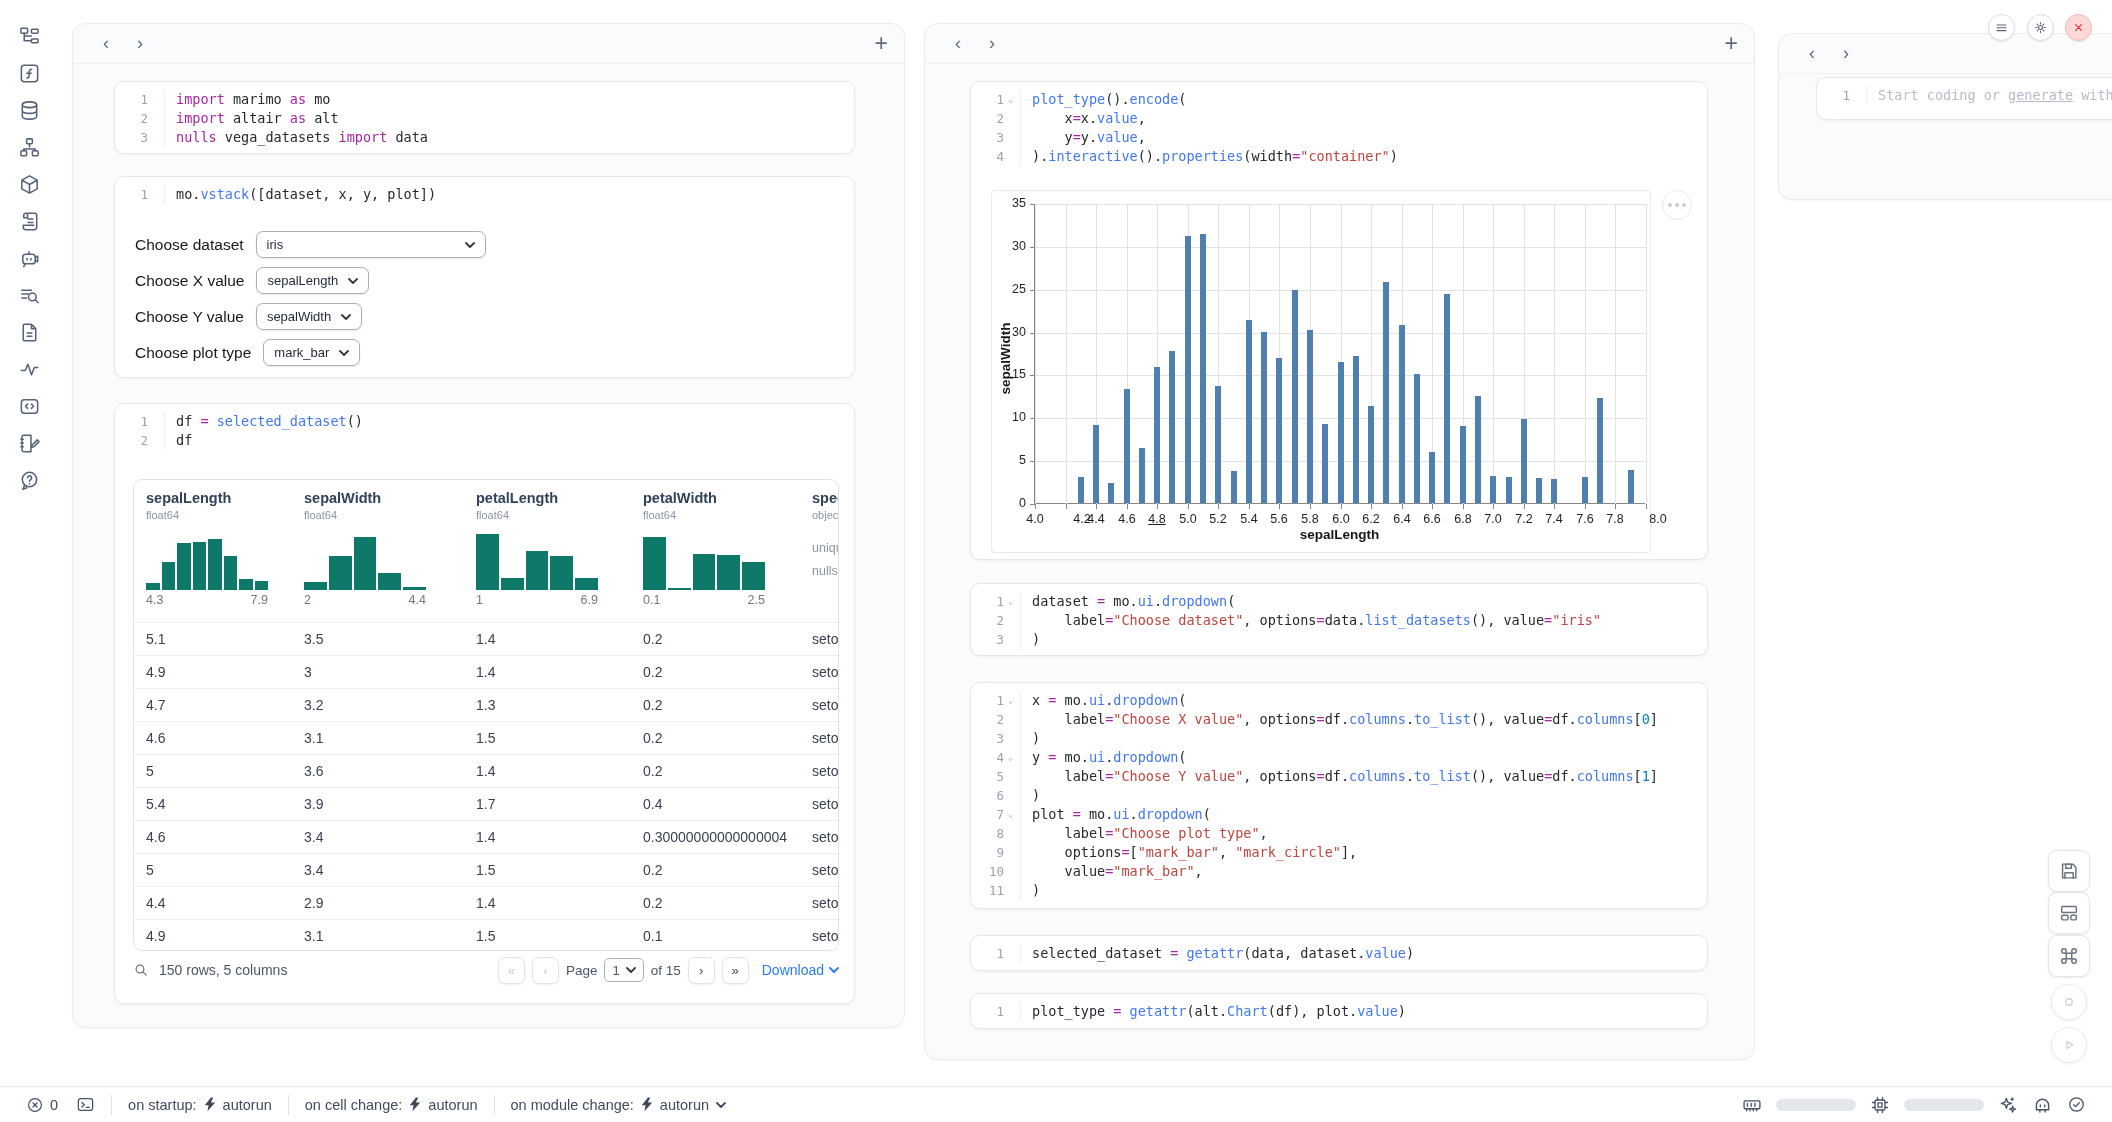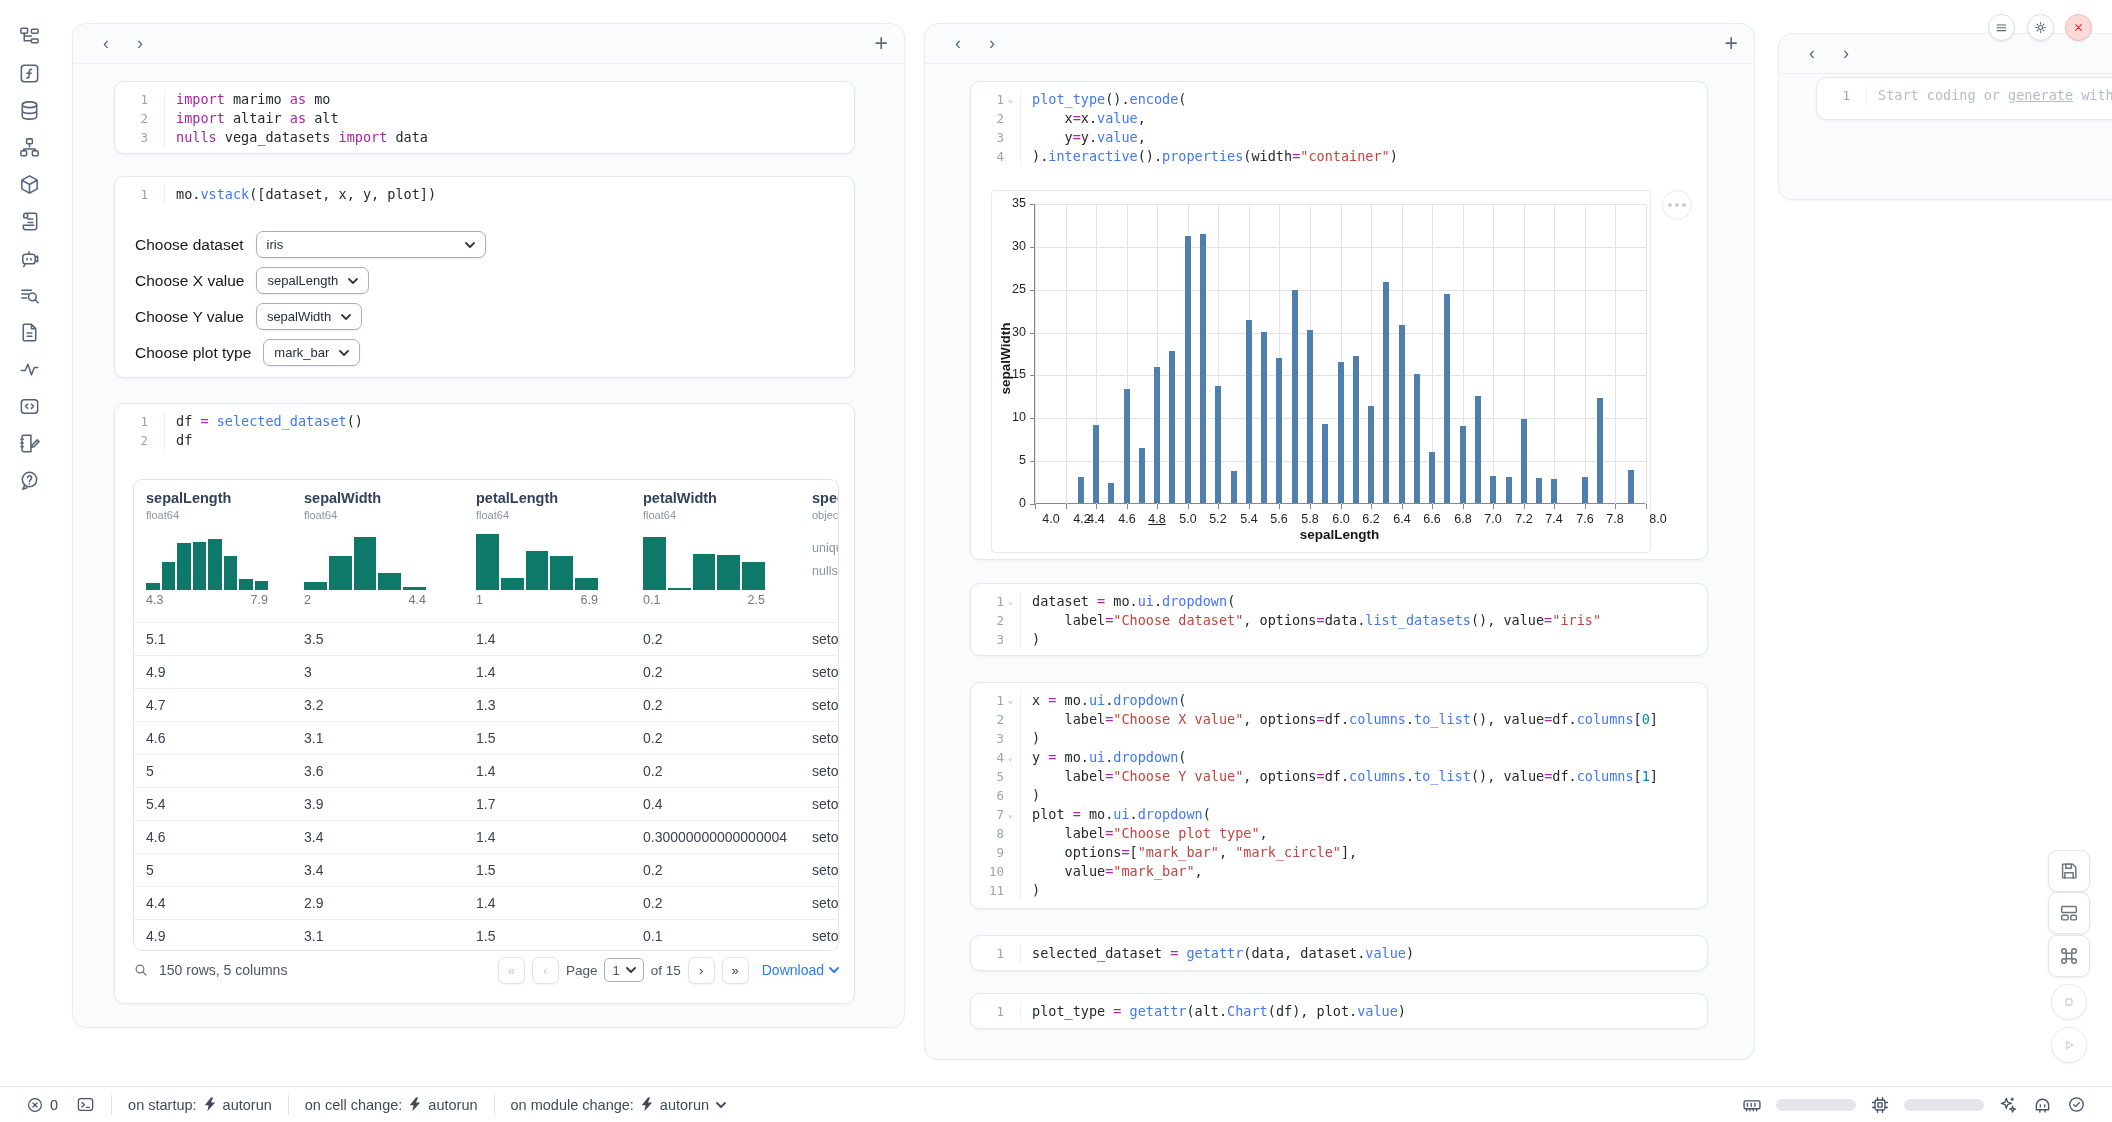--- a/index.html
+++ b/index.html
@@ -529,21 +529,21 @@
           <span class="ln">4</span>
           <span class="fold"></span>
         </div>
         <span class="codetxt"><span class="tk-p">).</span><span class="tk-f">interactive</span><span class="tk-p">().</span><span class="tk-f">properties</span><span class="tk-p">(width</span><span class="tk-k">=</span><span class="tk-s">"container"</span><span class="tk-p">)</span></span>
       </div>
     </div>
   <div class="chartbox">
     <div class="plot" id="plot">
         <div class="gv" style="left: 0px;"></div>
         <div class="xtickm" style="left: 0px;"></div>
-        <div class="xlab" style="left: 16px;">4.0</div>
+        <div class="xlab" style="left: 0px;">4.0</div>
         <div class="gv" style="left: 31px;"></div>
         <div class="xtickm" style="left: 31px;"></div>
         <div class="xlab" style="left: 47px; text-align: center;">4.2</div>
         <div class="gv" style="left: 61px;"></div>
         <div class="xtickm" style="left: 61px;"></div>
         <div class="xlab" style="left: 61px;">4.4</div>
         <div class="gv" style="left: 92px;"></div>
         <div class="xtickm" style="left: 92px;"></div>
         <div class="xlab" style="left: 92px;">4.6</div>
         <div class="gv" style="left: 122px;"></div>

